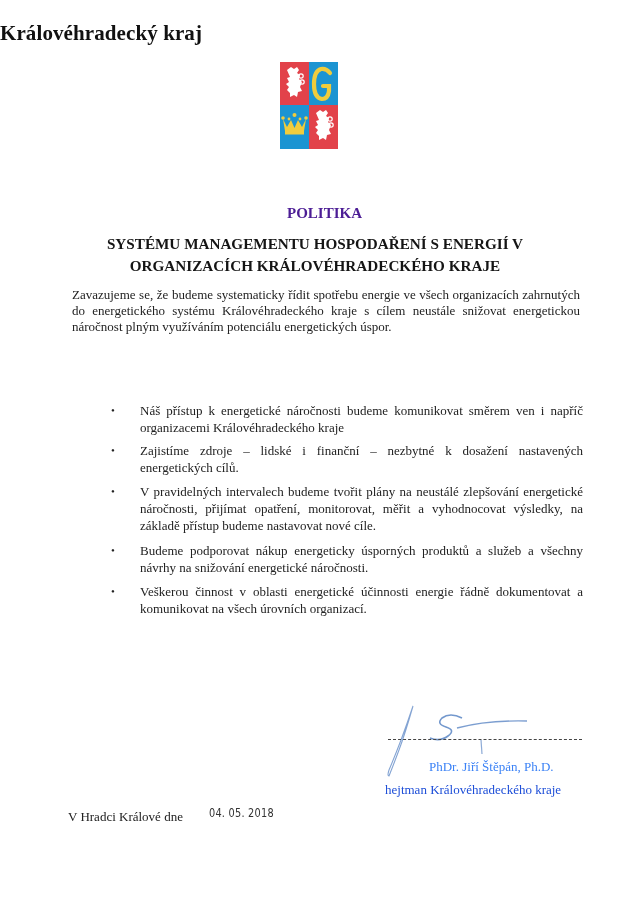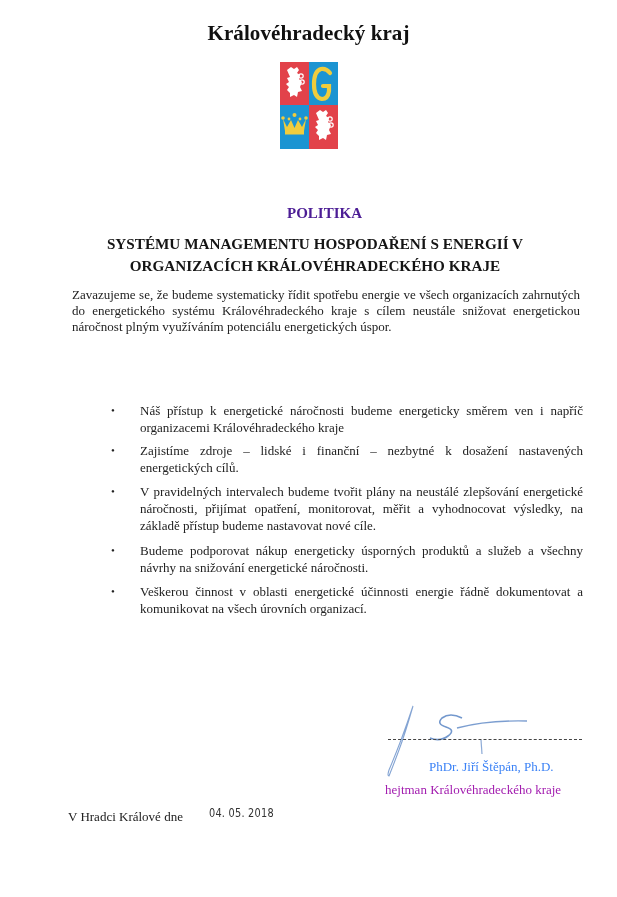--- a/index.html
+++ b/index.html
@@ -13,21 +13,20 @@
       position: relative;
       overflow: hidden;
       font-family: "Liberation Serif", "DejaVu Serif", serif;
       color: #1a1a1a;
     }
     .page-heading {
       position: absolute;
       top: 21px;
       left: 0;
       width: 617px;
-      text-align: center;
       font-size: 21px;
       font-weight: bold;
       color: #111;
       letter-spacing: 0.1px;
     }
     .coat-of-arms {
       position: absolute;
       left: 280px;
       top: 62px;
       width: 58px;
@@ -119,21 +118,21 @@
       left: 44px;
       font-size: 13px;
       color: #3b82f6;
       white-space: nowrap;
     }
     .signer-role {
       position: absolute;
       top: 82px;
       left: 0;
       font-size: 13px;
-      color: #a21caf;
+      color: #1d4ed8;
       white-space: nowrap;
     }
     .date-line {
       position: absolute;
       top: 809px;
       left: 68px;
       font-size: 13px;
       color: #222;
       white-space: nowrap;
     }
@@ -198,21 +197,21 @@
     <span>ORGANIZACÍCH KRÁLOVÉHRADECKÉHO KRAJE</span>
   </div>
 
   <div class="intro">
     <p>Zavazujeme se, že budeme systematicky řídit spotřebu energie ve všech organizacích zahrnutých do energetického systému Královéhradeckého kraje s cílem neustále snižovat energetickou náročnost plným využíváním potenciálu energetických úspor.</p>
   </div>
 
   <ul class="commitments">
     <li class="commitment" style="top: 0px;">
       <span class="bullet">•</span>
-      <span>Náš přístup k energetické náročnosti budeme energeticky směrem ven i napříč organizacemi Královéhradeckého kraje</span>
+      <span>Náš přístup k energetické náročnosti budeme komunikovat směrem ven i napříč organizacemi Královéhradeckého kraje</span>
     </li>
     <li class="commitment" style="top: 40px;">
       <span class="bullet">•</span>
       <span>Zajistíme zdroje – lidské i finanční – nezbytné k dosažení nastavených energetických cílů.</span>
     </li>
     <li class="commitment" style="top: 81px;">
       <span class="bullet">•</span>
       <span>V pravidelných intervalech budeme tvořit plány na neustálé zlepšování energetické náročnosti, přijímat opatření, monitorovat, měřit a vyhodnocovat výsledky, na základě přístup budeme nastavovat nové cíle.</span>
     </li>
     <li class="commitment" style="top: 140px;">

